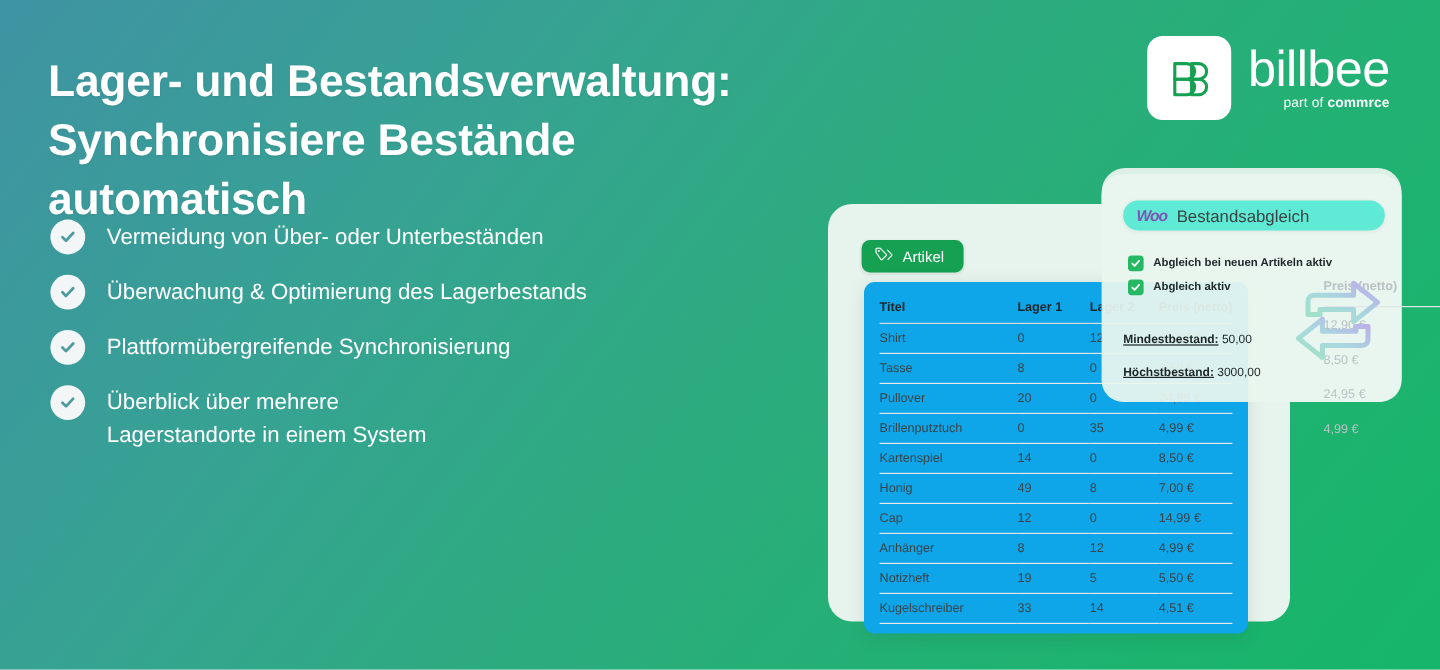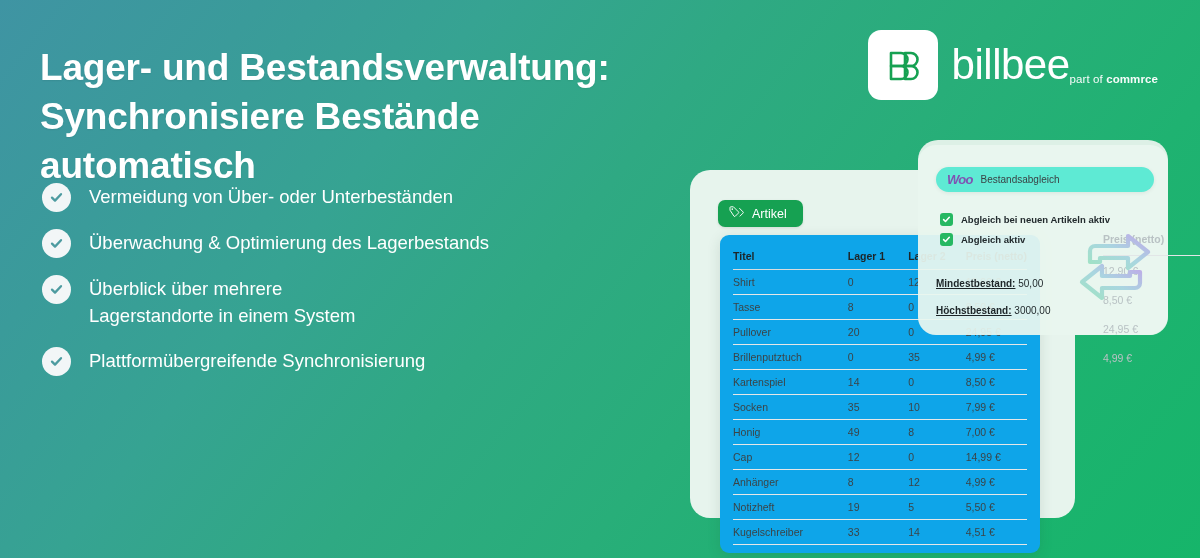--- a/index.html
+++ b/index.html
@@ -75,21 +75,21 @@
   .logo-mark {
     width: 70px; height: 70px;
     background: #ffffff;
     border-radius: 13px;
     display: flex; align-items: center; justify-content: center;
     flex: 0 0 auto;
   }
   .logo-right {
     margin-left: 14px;
     display: flex;
-    flex-direction: row;
+    flex-direction: column;
     align-items: flex-end;
     justify-content: space-between;
   }
   .logo-word {
     color: #ffffff;
     font-size: 42px;
     line-height: 0.95;
     font-weight: 400;
     letter-spacing: -0.5px;
   }
@@ -187,21 +187,21 @@
     box-shadow: 0 1px 4px rgba(0,0,0,0.07);
   }
   .woo-logo {
     color: #7f54b3;
     font-size: 13px;
     font-weight: bold;
     font-style: italic;
     letter-spacing: -0.8px;
     margin-right: 8px;
   }
-  .woo-title { font-size: 10px; color: #3a4245; }
+  .woo-title { font-size: 14px; color: #3a4245; }
 
   .chk-row {
     position: absolute;
     left: 22px;
     display: flex; align-items: center;
   }
   .chk-row.r1 { top: 68px; }
   .chk-row.r2 { top: 88px; }
   .chk-box {
     width: 13px; height: 13px;
@@ -266,30 +266,30 @@
         </svg>
     </span>
     <span class="bullet-text">Überwachung &amp; Optimierung des Lagerbestands</span>
   </li>
   <li class="bullet-item">
     <span class="check-badge">
       <svg width="17" height="17" viewBox="0 0 17 17">
           <path d="M4 8.6 L7 11.6 L13 5.2" fill="none" stroke="#4d9ba0" stroke-width="2.3" stroke-linecap="round" stroke-linejoin="round"></path>
         </svg>
     </span>
-    <span class="bullet-text">Überblick über mehrere
-Lagerstandorte in einem System</span>
+    <span class="bullet-text">Plattformübergreifende Synchronisierung</span>
   </li>
   <li class="bullet-item">
     <span class="check-badge">
       <svg width="17" height="17" viewBox="0 0 17 17">
           <path d="M4 8.6 L7 11.6 L13 5.2" fill="none" stroke="#4d9ba0" stroke-width="2.3" stroke-linecap="round" stroke-linejoin="round"></path>
         </svg>
     </span>
-    <span class="bullet-text">Plattformübergreifende Synchronisierung</span>
+    <span class="bullet-text">Überblick über mehrere
+Lagerstandorte in einem System</span>
   </li>
 </ul>
 
 <div class="logo">
   <div class="logo-mark">
     <svg width="44" height="44" viewBox="0 0 44 44">
       <path d="M10 10 H20 a6.5 6.5 0 0 1 0 13 H10 Z" fill="none" stroke="#16a152" stroke-width="2.6" stroke-linejoin="round"></path>
       <path d="M10 23 H20 a6.5 6.5 0 0 1 0 13 H10 Z" fill="none" stroke="#16a152" stroke-width="2.6" stroke-linejoin="round"></path>
       <path d="M24 10 H30 a6.5 6.5 0 0 1 0 13 H24 Z" fill="none" stroke="#16a152" stroke-width="2.6" stroke-linejoin="round"></path>
       <path d="M24 23 H30 a6.5 6.5 0 0 1 0 13 H24 Z" fill="none" stroke="#16a152" stroke-width="2.6" stroke-linejoin="round"></path>
@@ -352,26 +352,20 @@
           <td>35</td>
           <td>4,99 €</td>
         </tr>
         <tr>
           <td>Kartenspiel</td>
           <td>14</td>
           <td>0</td>
           <td>8,50 €</td>
         </tr>
         <tr>
-          <td>Socken</td>
-          <td>35</td>
-          <td>10</td>
-          <td>7,99 €</td>
-        </tr>
-        <tr>
           <td>Honig</td>
           <td>49</td>
           <td>8</td>
           <td>7,00 €</td>
         </tr>
         <tr>
           <td>Cap</td>
           <td>12</td>
           <td>0</td>
           <td>14,99 €</td>

